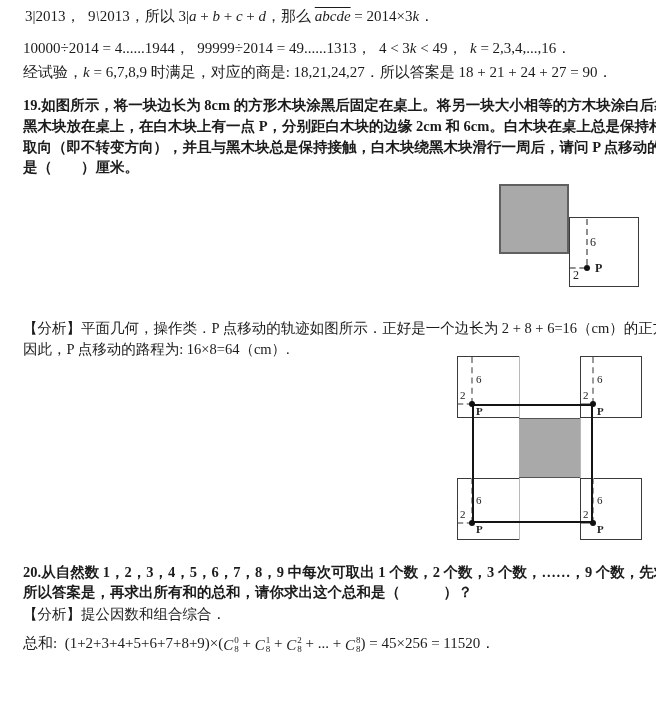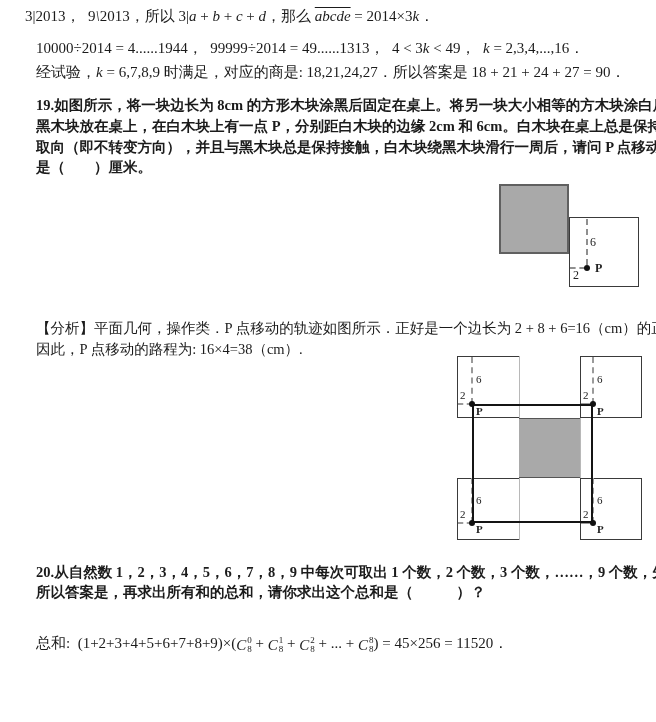--- a/index.html
+++ b/index.html
@@ -1,20 +1,20 @@
 <!DOCTYPE html>
 <html><head>
 <meta charset="utf-8">
 <style>
   html,body{margin:0;padding:0;background:#ffffff;}
   .doc{
     position:relative;width:656px;height:722px;background:#ffffff;
     font-family:"Liberation Serif","DejaVu Serif",serif;color:#1b1b1b;overflow:hidden;
   }
-  .tblock{position:absolute;left:36px;width:620px;font-size:14.5px;white-space:pre;}
+  .tblock{position:absolute;left:23px;width:620px;font-size:14.5px;white-space:pre;}
   .tblock .line{white-space:pre;}
   .seg-n{}
   .seg-b{font-weight:bold;}
   .seg-i{font-style:italic;}
   .seg-o{font-style:italic;text-decoration:overline;}
   .comb{display:inline-flex;align-items:center;vertical-align:-2px;}
   .comb-c{font-style:italic;}
   .stack{display:inline-flex;flex-direction:column;font-size:9px;line-height:9px;margin-left:1px;}
   .stack span{display:block;text-align:left;}
 
@@ -56,21 +56,21 @@
     <div class="d1-white"></div>
     <div class="d1-gray"></div>
     <div class="dashv"></div>
     <div class="dashh"></div>
     <div class="dot"></div>
     <span class="dlabel" style="left:91px;top:52px;">6</span>
     <span class="dlabel" style="left:74px;top:85px;">2</span>
     <span class="dlabel plabel" style="left:96px;top:78px;">P</span>
   </div>
 
-  <div class="tblock" style="top:318px;line-height:21px;"><div class="line"><span class="seg-n">【分析】平面几何，操作类．P 点移动的轨迹如图所示．正好是一个边长为 2 + 8 + 6=16（cm）的正方形．</span></div><div class="line"><span class="seg-n">因此，P 点移动的路程为: 16×4=38（cm）.</span></div></div>
+  <div class="tblock" style="top:318px;line-height:21px;"><div class="line"><span class="seg-n">【分析】平面几何，操作类．P 点移动的轨迹如图所示．正好是一个边长为 2 + 8 + 6=16（cm）的正方形．</span></div><div class="line"><span class="seg-n">因此，P 点移动的路程为: 16×8=64（cm）.</span></div></div>
 
   <div class="d2">
     <div class="guide" style="left:62px;"></div>
     <div class="guide" style="left:123px;"></div>
 
     <div class="d2-sq no-r" style="left:0;top:0;"></div>
     <div class="d2-sq" style="left:123px;top:0;"></div>
     <div class="d2-sq no-r" style="left:0;top:122px;"></div>
     <div class="d2-sq" style="left:123px;top:122px;"></div>
 
@@ -103,16 +103,17 @@
     <span class="dlabel" style="left:126px;top:153px;">2</span>
 
     <span class="dlabel plabel" style="left:19px;top:50px;">P</span>
     <span class="dlabel plabel" style="left:140px;top:50px;">P</span>
     <span class="dlabel plabel" style="left:19px;top:168px;">P</span>
     <span class="dlabel plabel" style="left:140px;top:168px;">P</span>
   </div>
 
   <div class="tblock" style="top:563px;line-height:19.5px;"><div class="line"><span class="seg-b">20.从自然数 1，2，3，4，5，6，7，8，9 中每次可取出 1 个数，2 个数，3 个数，……，9 个数，先求每</span></div><div class="line"><span class="seg-b">所以答案是，再求出所有和的总和，请你求出这个总和是（　　　）？</span></div></div>
 
+  <div class="tblock" style="top:604px;line-height:20px;"><div class="line"><span class="seg-n">【分析】提公因数和组合综合．</span></div></div>
 
   <div class="tblock" style="top:631px;line-height:24px;font-size:15px;"><span class="seg-n">总和:  (1+2+3+4+5+6+7+8+9)×(</span><span class="comb"><span class="comb-c">C</span><span class="stack"><span>0</span><span>8</span></span></span><span class="seg-n"> + </span><span class="comb"><span class="comb-c">C</span><span class="stack"><span>1</span><span>8</span></span></span><span class="seg-n"> + </span><span class="comb"><span class="comb-c">C</span><span class="stack"><span>2</span><span>8</span></span></span><span class="seg-n"> + ... + </span><span class="comb"><span class="comb-c">C</span><span class="stack"><span>8</span><span>8</span></span></span><span class="seg-n">) = 45×256 = 11520．</span></div>
 
 </div>
 
 </body></html>

